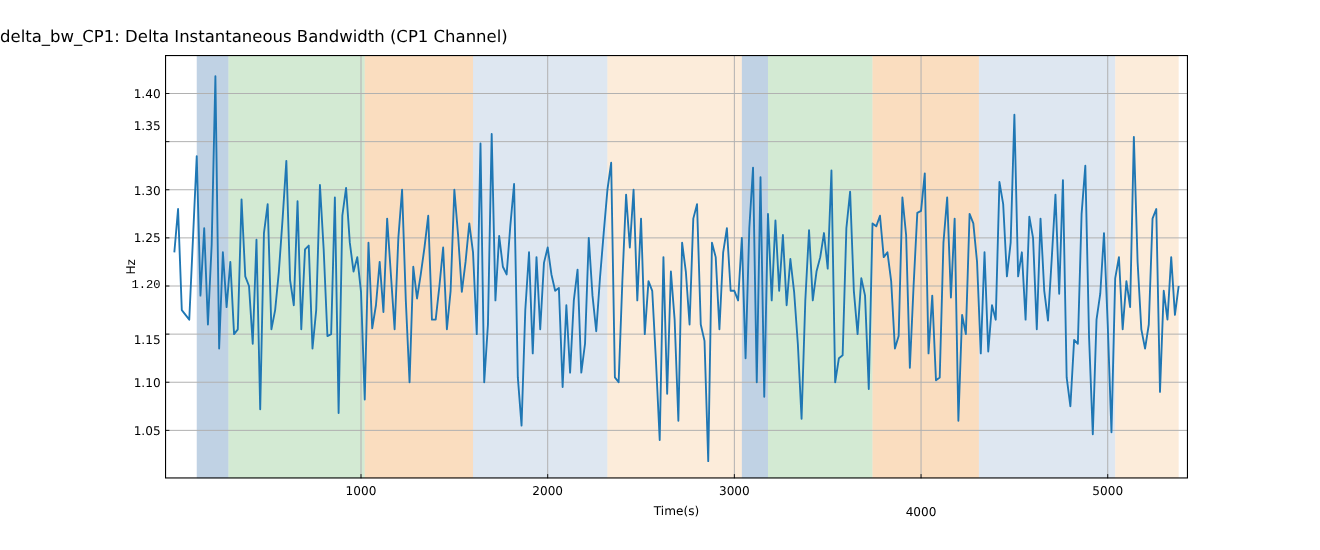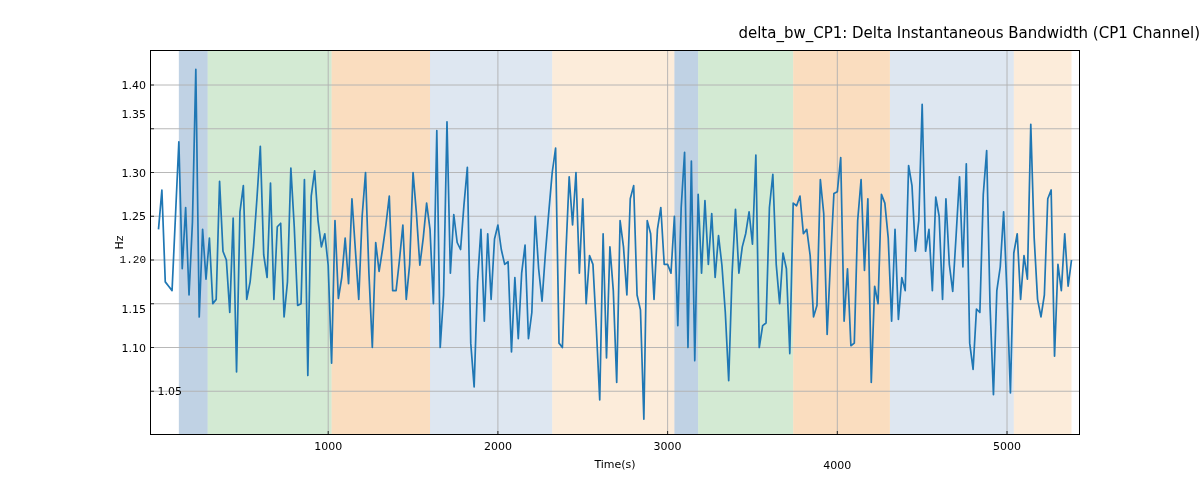--- a/index.html
+++ b/index.html
@@ -13,21 +13,21 @@
     color: #000;
   }
   .figure {
     position: relative;
     width: 1200px;
     height: 500px;
   }
   .title {
     position: absolute;
     width: 100%;
-    text-align: right;
+    text-align: left;
     top: 24px;
     font-size: 15px;
     color: #000;
   }
   .axes {
     position: absolute;
     left: 150px;
     top: 50px;
     width: 930px;
     height: 385px;
@@ -136,21 +136,21 @@
   </div>
 
   <div class="xlabel">Time(s)</div>
 
   <div id="tick-labels">
       <div class="xtick-label" style="left: 328.193px;">1000</div>
       <div class="xtick-label" style="left: 497.901px;">2000</div>
       <div class="xtick-label" style="left: 667.609px;">3000</div>
       <div class="xtick-label" style="left: 837.318px; margin-top: 19px;">4000</div>
       <div class="xtick-label" style="left: 1007.03px;">5000</div>
-      <div class="ytick-label" style="top: 391.25px; margin-left: 36px;">1.05</div>
+      <div class="ytick-label" style="top: 391.25px;">1.05</div>
       <div class="ytick-label" style="top: 347.5px;">1.10</div>
       <div class="ytick-label" style="top: 309px;">1.15</div>
       <div class="ytick-label" style="top: 260px; font-family: Liberation Mono, monospace;">1.20</div>
       <div class="ytick-label" style="top: 216.25px;">1.25</div>
       <div class="ytick-label" style="top: 172.5px;">1.30</div>
       <div class="ytick-label" style="top: 114px;">1.35</div>
       <div class="ytick-label" style="top: 85px;">1.40</div>
     </div>
 </div>
 

